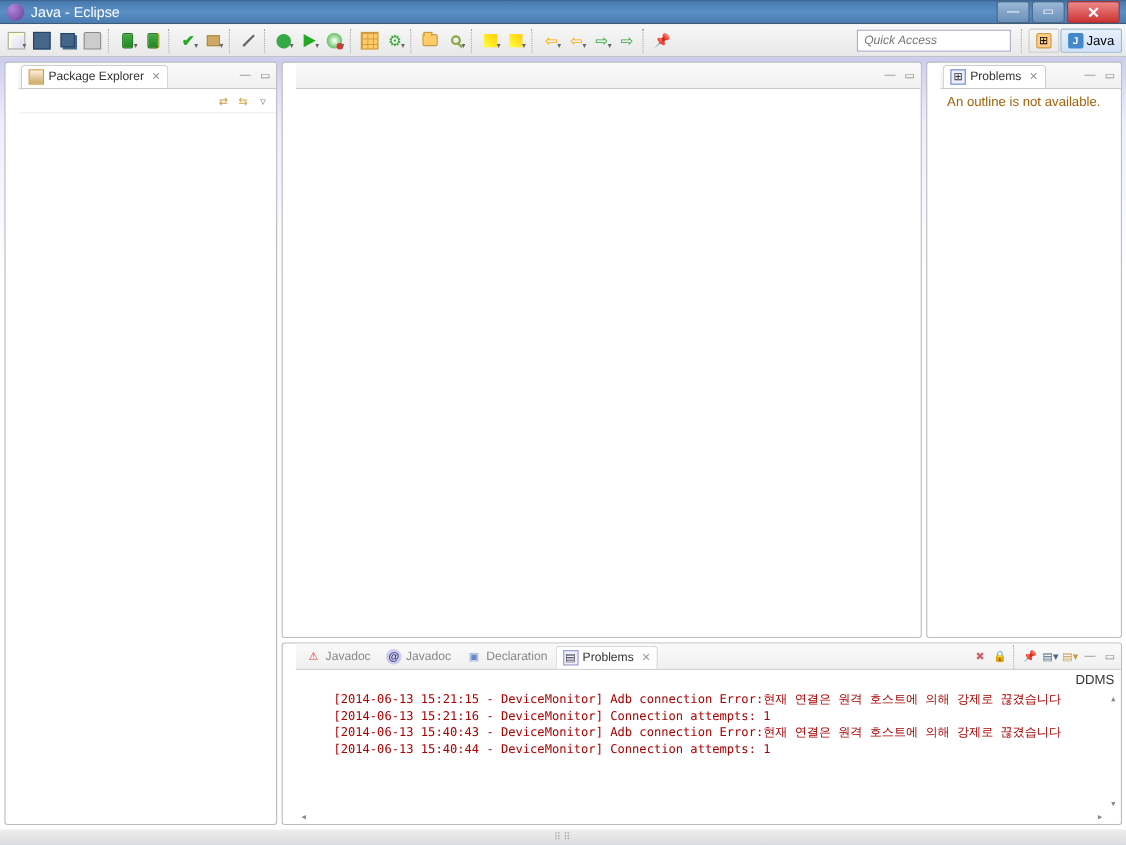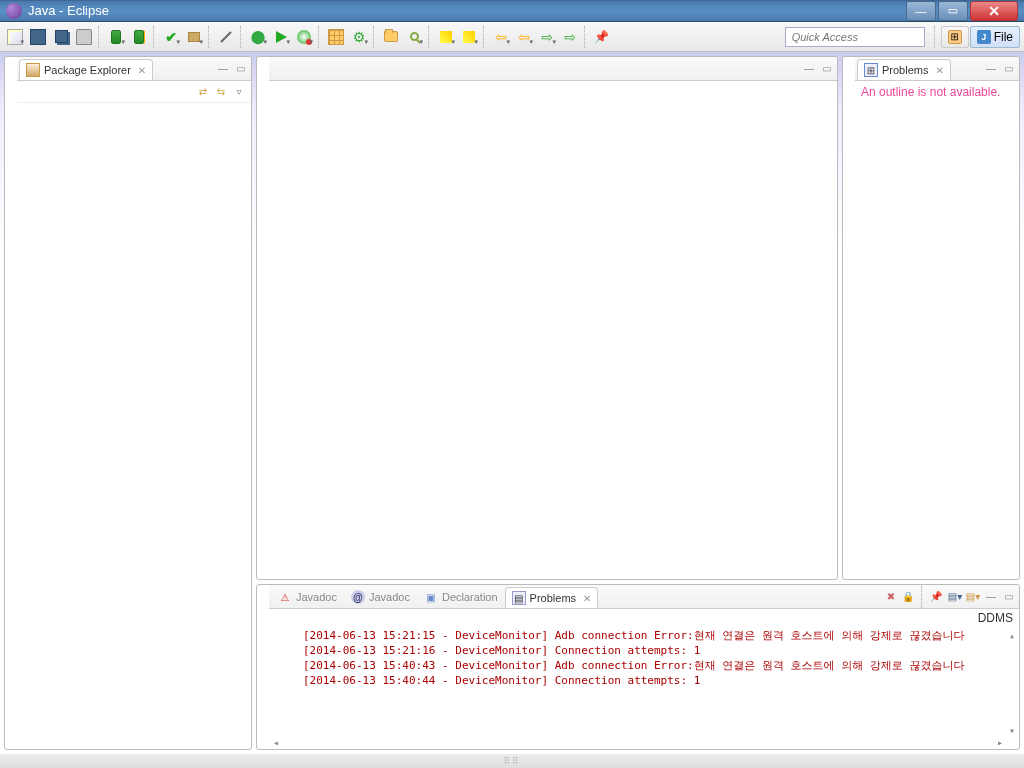--- a/index.html
+++ b/index.html
@@ -54,21 +54,21 @@
 .bottomview { height: 166px; }
 .view { background: #fff; border: 1px solid #bbb; border-radius: 3px; display: flex; flex-direction: column; overflow: hidden; height: 100%; padding-left: 12px; }
 .view-tabs { height: 24px; display: flex; align-items: center; border-bottom: 1px solid #ccc; background: linear-gradient(#fafafa,#f0f0f0); padding: 0 2px; }
 .view-tab { display: flex; align-items: center; gap: 4px; padding: 3px 6px; border: 1px solid transparent; border-bottom: none; border-radius: 4px 4px 0 0; cursor: default; color: #888; font-size: 11px; }
 .view-tab.active { background: #fff; border-color: #ccc; color: #333; position: relative; top: 1px; }
 .view-tab-close { color: #999; font-size: 10px; margin-left: 3px; }
 .view-ctrls { margin-left: auto; display: flex; gap: 2px; align-items: center; }
 .view-ctrl { width: 16px; height: 16px; display: flex; align-items: center; justify-content: center; color: #888; cursor: default; font-size: 10px; border:1px solid transparent; }
 .view-toolbar { height: 22px; display: flex; justify-content: flex-end; align-items: center; padding: 0 4px; gap: 2px; border-bottom: 1px solid #eee; }
 .view-body { flex: 1; padding: 4px 6px; overflow: auto; font-size: 12px; color: #333; }
-.outline-msg { color: #ec4899; font-size: 12px; }
+.outline-msg { color: #a16207; font-size: 12px; }
 .console-title { color: #333; font-size: 12px; padding: 2px 6px; text-align: right; }
 .console-out { font-family: "Consolas", monospace; font-size: 11px; color: #a00; padding: 2px 6px; line-height: 1.35; white-space: pre; overflow: auto; flex:1; position: relative; }
 .scrollarrow { position:absolute; right:4px; font-size:10px; color:#888; }
 .bottombar { height: 14px; background: linear-gradient(#eee,#ddd); display: flex; justify-content: center; align-items: center; }
 .dragdots { color: #aaa; letter-spacing: 2px; font-size: 9px; }
 .tabicon { width:14px; height:14px; display:inline-flex; align-items:center; justify-content:center; font-size:10px; }
 .tabicon-pkg { background: linear-gradient(#fed,#ca6); border:1px solid #c94; }
 .tabicon-outline { border:1px solid #68c; background:#eef; }
 .tabicon-problems { color:#d33; }
 .tabicon-javadoc { background:#cce; border-radius:50%; color:#336; font-weight:bold; }
@@ -172,21 +172,21 @@
         <span class="ico-pin">📌</span>
       </div>
 
     <input class="quickaccess" placeholder="Quick Access" style="">
     <div class="tb-sep"></div>
     <div class="persp-btn">
         <span class="mini-ico" style="background:#fc8;border:1px solid #c94;">⊞</span>
       </div>
     <div class="persp-btn persp-java">
       <span class="persp-icon-j">J</span>
-      <span>File</span>
+      <span>Java</span>
     </div>
   </div>
 
   <div class="workspace">
 
     <div class="leftcol">
       <div class="view">
         <div class="view-tabs">
           <div class="view-tab active">
             <span class="tabicon tabicon-pkg"></span>

